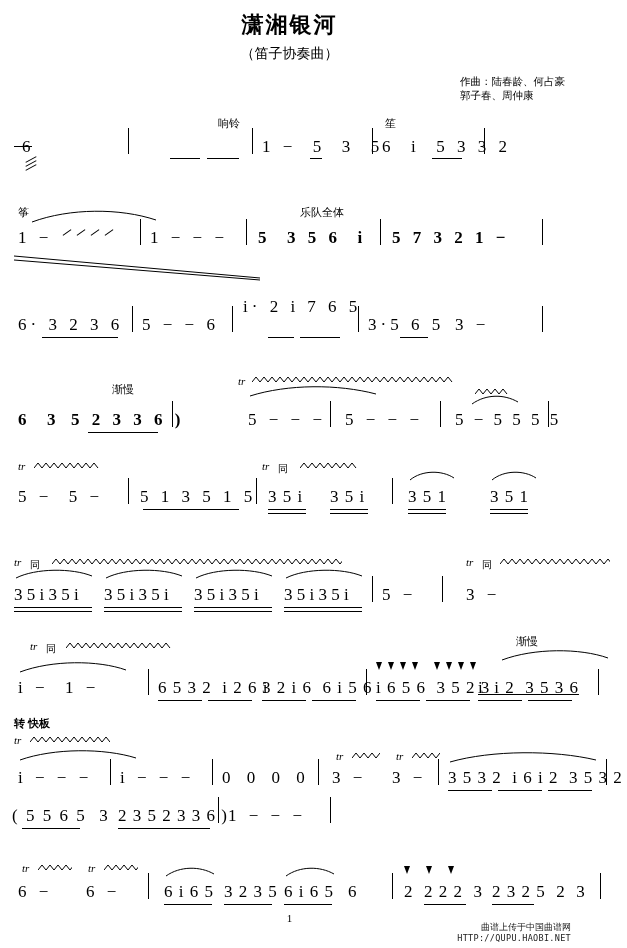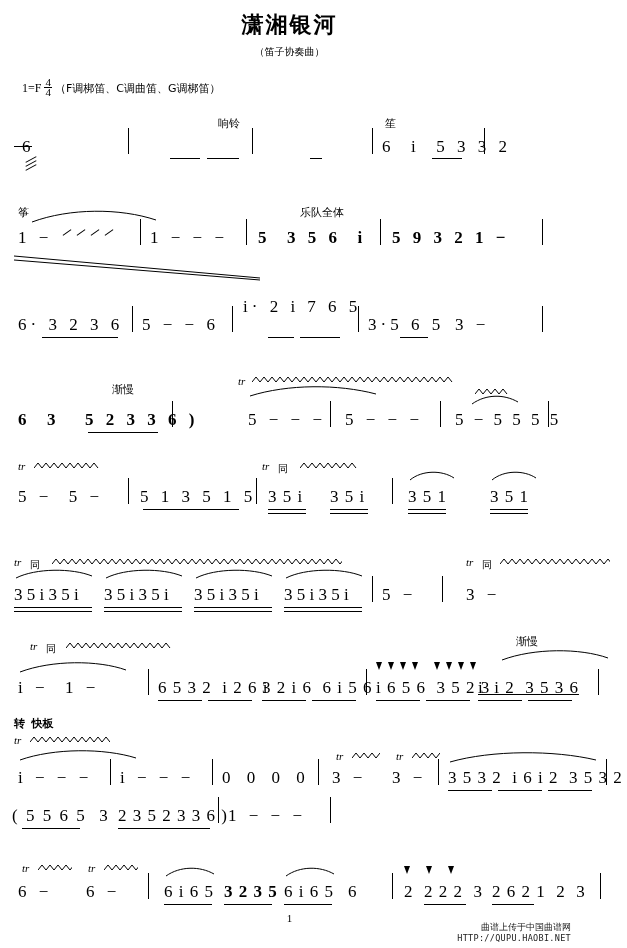--- a/index.html
+++ b/index.html
@@ -11,39 +11,39 @@
   .page{position:relative;width:579px;height:948px;}
 
   
   .title{
     position:absolute;left:0;right:0;top:10px;text-align:center;
     font-size:22px;font-weight:bold;letter-spacing:2px;
     font-family:"DejaVu Sans", sans-serif;
   }
   .subtitle{
     position:absolute;left:0;right:0;top:45px;text-align:center;
-    font-size:10px;font-family:"DejaVu Sans", sans-serif;
+    font-size:14px;font-family:"DejaVu Sans", sans-serif;
   }
   .keysig{
     position:absolute;left:22px;top:78px;font-size:12px;
     font-family:"Liberation Serif", serif;
   }
   .keysig .frac{
     display:inline-block;vertical-align:-4px;text-align:center;
     line-height:9px;font-size:11px;margin:0 3px;
   }
   .keysig .frac b{display:block;font-weight:normal;border-bottom:1px solid #000;padding:0 1px;}
   .keysig .insts{font-family:"DejaVu Sans", sans-serif;font-size:11px;}
   .composer{
     position:absolute;right:14px;top:74px;text-align:left;
     font-size:10.5px;line-height:14px;font-family:"DejaVu Sans", sans-serif;
   }
 
   
-  .cue{position:absolute;font-size:11px;font-family:Liberation Mono, monospace;}
+  .cue{position:absolute;font-size:11px;font-family:Liberation Sans, sans-serif;}
   .num{position:absolute;font-size:17px;font-family:"Liberation Serif", serif;white-space:pre;}
   .numb{position:absolute;font-size:17px;font-family:"Liberation Serif", serif;white-space:pre;font-weight:bold;}
   .bar{position:absolute;width:1px;background:#000;}
   .hline{position:absolute;height:1px;background:#000;}
   .tr{position:absolute;font-size:11px;font-style:italic;font-family:"Liberation Serif", serif;}
   .underline1{position:absolute;height:1px;background:#000;}
   .slur{position:absolute;}
   .wavy{position:absolute;}
   .pagenum{position:absolute;left:0;right:0;bottom:24px;text-align:center;font-size:11px;}
   .credit{
@@ -53,40 +53,42 @@
   .credit .url{font-family:"DejaVu Sans Mono", monospace;font-size:8.5px;letter-spacing:.3px;}
 </style>
 </head>
 <body>
 
 <div class="page">
 
   <div class="title">潇湘银河</div>
   <div class="subtitle">（笛子协奏曲）</div>
 
-  <div class="keysig">
-    <span>1=F</span><span class="frac"><b>4</b><span>4</span></span><span class="insts">（F调梆笛、C调曲笛、G调梆笛）</span>
+
+  <div class="composer">
+    <div>作曲：陆春龄、何占豪</div>
+    <div>郭子春、周仲康</div>
   </div>
-
 
   <div class="cue" style="left:218px;top:116px;">响铃</div>
   <div class="cue" style="left:385px;top:116px;">笙</div>
 
   <div class="num" style="left:22px;top:137px;letter-spacing:4px;">6</div>
 
   <div class="hline" style="left:25px;top:159px;width:12px;transform:rotate(-28deg);"></div>
   <div class="hline" style="left:25px;top:163px;width:12px;transform:rotate(-28deg);"></div>
   <div class="hline" style="left:25px;top:167px;width:12px;transform:rotate(-28deg);"></div>
   <div class="hline" style="left:14px;top:146px;width:18px;"></div>
 
   <div class="bar" style="left:128px;top:128px;height:26px;"></div>
   <div class="underline1" style="left:170px;top:158px;width:30px;"></div>
   <div class="underline1" style="left:207px;top:158px;width:32px;"></div>
   <div class="bar" style="left:252px;top:128px;height:26px;"></div>
 
+  <div class="num" style="left:262px;top:137px;letter-spacing:4px;">1 −  5  3  5</div>
   <div class="underline1" style="left:310px;top:158px;width:12px;"></div>
   <div class="bar" style="left:372px;top:128px;height:26px;"></div>
 
   <div class="num" style="left:382px;top:137px;letter-spacing:4px;">6  i  5 3 3 2</div>
   <div class="underline1" style="left:432px;top:158px;width:30px;"></div>
   <div class="bar" style="left:484px;top:128px;height:26px;"></div>
 
   <div class="cue" style="left:18px;top:205px;">筝</div>
   <div class="cue" style="left:300px;top:205px;">乐队全体</div>
 
@@ -99,21 +101,21 @@
   <div class="hline" style="left:76px;top:232px;width:10px;transform:rotate(-35deg);"></div>
   <div class="hline" style="left:90px;top:232px;width:10px;transform:rotate(-35deg);"></div>
   <div class="hline" style="left:104px;top:232px;width:10px;transform:rotate(-35deg);"></div>
 
   <div class="bar" style="left:140px;top:219px;height:26px;"></div>
   <div class="num" style="left:150px;top:228px;letter-spacing:4px;">1 − − −</div>
   <div class="bar" style="left:246px;top:219px;height:26px;"></div>
 
   <div class="numb" style="left:258px;top:228px;letter-spacing:4px;">5  3 5 6  i</div>
   <div class="bar" style="left:380px;top:219px;height:26px;"></div>
-  <div class="numb" style="left:392px;top:228px;letter-spacing:4px;">5 9 3 2 1 −</div>
+  <div class="numb" style="left:392px;top:228px;letter-spacing:4px;">5 7 3 2 1 −</div>
   <div class="bar" style="left:542px;top:219px;height:26px;"></div>
 
   <svg class="slur" style="left:12px;top:252px;" width="250" height="30">
     <path d="M2,4 L248,26" stroke="#000" fill="none" stroke-width="1"></path>
     <path d="M2,8 L248,28" stroke="#000" fill="none" stroke-width="1"></path>
   </svg>
 
   <div class="num" style="left:18px;top:315px;letter-spacing:4px;">6· 3 2 3 6</div>
   <div class="underline1" style="left:42px;top:337px;width:76px;"></div>
   <div class="bar" style="left:132px;top:306px;height:26px;"></div>
@@ -134,21 +136,21 @@
   <div class="cue" style="left:112px;top:382px;">渐慢</div>
   <div class="tr" style="left:238px;top:375px;">tr</div>
   <svg class="wavy" style="left:252px;top:376px;" width="220" height="8">
     <path d="M0,6 l4,-5 l4,5 l4,-5 l4,5 l4,-5 l4,5 l4,-5 l4,5 l4,-5 l4,5 l4,-5 l4,5 l4,-5 l4,5 l4,-5 l4,5 l4,-5 l4,5 l4,-5 l4,5 l4,-5 l4,5 l4,-5 l4,5 l4,-5 l4,5 l4,-5 l4,5 l4,-5 l4,5 l4,-5 l4,5 l4,-5 l4,5 l4,-5 l4,5 l4,-5 l4,5 l4,-5 l4,5 l4,-5 l4,5 l4,-5 l4,5 l4,-5 l4,5 l4,-5 l4,5 l4,-5 l4,5" stroke="#000" fill="none" stroke-width="1"></path>
   </svg>
   <svg class="slur" style="left:248px;top:384px;" width="130" height="14">
     <path d="M2,12 C40,0 90,0 128,10" stroke="#000" fill="none" stroke-width="1"></path>
   </svg>
 
   <div class="numb" style="left:18px;top:410px;letter-spacing:4px;">6  3</div>
-  <div class="numb" style="left:85px;top:410px;letter-spacing:4px;">5 2 3 3 6 )</div>
+  <div class="numb" style="left:71px;top:410px;letter-spacing:4px;">5 2 3 3 6 )</div>
   <div class="underline1" style="left:88px;top:432px;width:70px;"></div>
   <div class="bar" style="left:172px;top:401px;height:26px;"></div>
 
   <div class="num" style="left:248px;top:410px;letter-spacing:4px;">5 − − −</div>
   <div class="bar" style="left:330px;top:401px;height:26px;"></div>
   <div class="num" style="left:345px;top:410px;letter-spacing:4px;">5 − − −</div>
   <div class="bar" style="left:440px;top:401px;height:26px;"></div>
   <div class="num" style="left:455px;top:410px;letter-spacing:3px;">5 − 5 5 5 5</div>
   <svg class="wavy" style="left:475px;top:388px;" width="40" height="8">
     <path d="M0,6 l4,-5 l4,5 l4,-5 l4,5 l4,-5 l4,5 l4,-5 l4,5" stroke="#000" fill="none" stroke-width="1"></path>
@@ -340,40 +342,40 @@
   </svg>
   <div class="num" style="left:18px;top:882px;letter-spacing:4px;">6 −</div>
   <div class="num" style="left:86px;top:882px;letter-spacing:4px;">6 −</div>
   <div class="bar" style="left:148px;top:873px;height:26px;"></div>
 
   <svg class="slur" style="left:164px;top:866px;" width="52" height="12">
     <path d="M2,10 C16,0 36,0 50,8" stroke="#000" fill="none" stroke-width="1"></path>
   </svg>
   <div class="num" style="left:164px;top:882px;letter-spacing:1px;">6 i 6 5</div>
   <div class="underline1" style="left:164px;top:904px;width:48px;"></div>
-  <div class="num" style="left:224px;top:882px;letter-spacing:1px;font-weight:bold;">3 2 3 5</div>
+  <div class="num" style="left:224px;top:882px;letter-spacing:1px;">3 2 3 5</div>
   <div class="underline1" style="left:224px;top:904px;width:48px;"></div>
   <svg class="slur" style="left:284px;top:866px;" width="52" height="12">
     <path d="M2,10 C16,0 36,0 50,8" stroke="#000" fill="none" stroke-width="1"></path>
   </svg>
   <div class="num" style="left:284px;top:882px;letter-spacing:1px;">6 i 6 5</div>
   <div class="underline1" style="left:284px;top:904px;width:48px;"></div>
   <div class="num" style="left:348px;top:882px;letter-spacing:4px;">6</div>
   <div class="bar" style="left:392px;top:873px;height:26px;"></div>
 
   <svg class="slur" style="left:404px;top:866px;" width="90" height="10">
     <g fill="#000">
       <polygon points="0,0 6,0 3,8"></polygon>
         <polygon points="22,0 28,0 25,8"></polygon>
         <polygon points="44,0 50,0 47,8"></polygon>
     </g>
   </svg>
   <div class="num" style="left:404px;top:882px;letter-spacing:1px;">2  2 2 2  3</div>
   <div class="underline1" style="left:424px;top:904px;width:42px;"></div>
-  <div class="num" style="left:492px;top:882px;letter-spacing:1px;">2 6 2 1  2  3</div>
+  <div class="num" style="left:492px;top:882px;letter-spacing:1px;">2 3 2 5  2  3</div>
   <div class="underline1" style="left:492px;top:904px;width:42px;"></div>
   <div class="bar" style="left:600px;top:873px;height:26px;"></div>
 
   <div class="pagenum">1</div>
   <div class="credit">
     <div>曲谱上传于中国曲谱网</div>
     <div class="url">HTTP://QUPU.HAOBI.NET</div>
   </div>
 </div>
 

